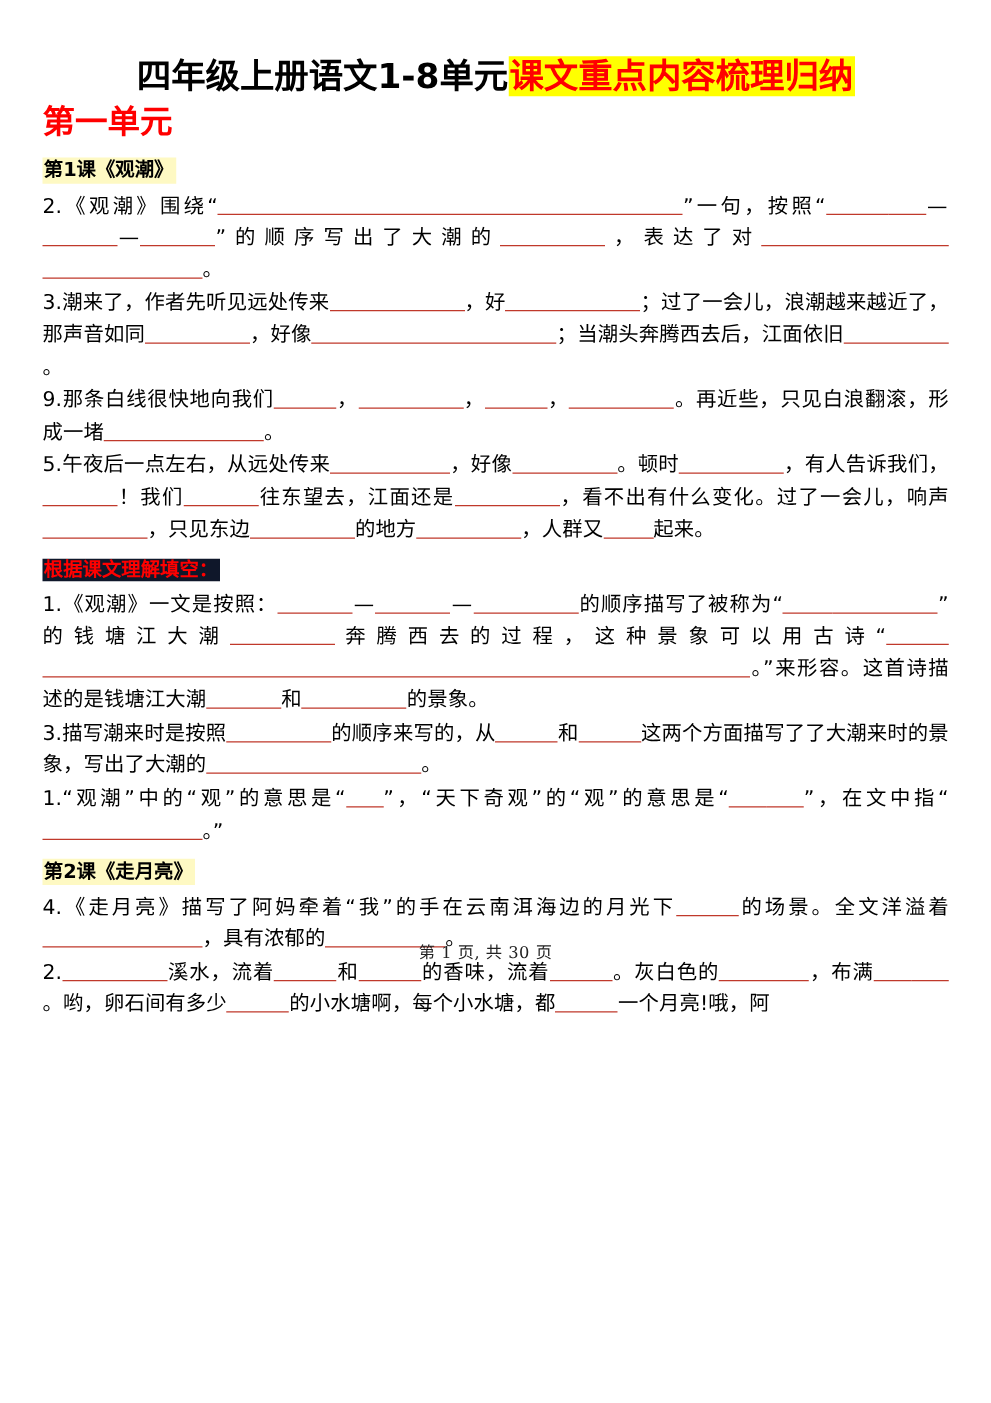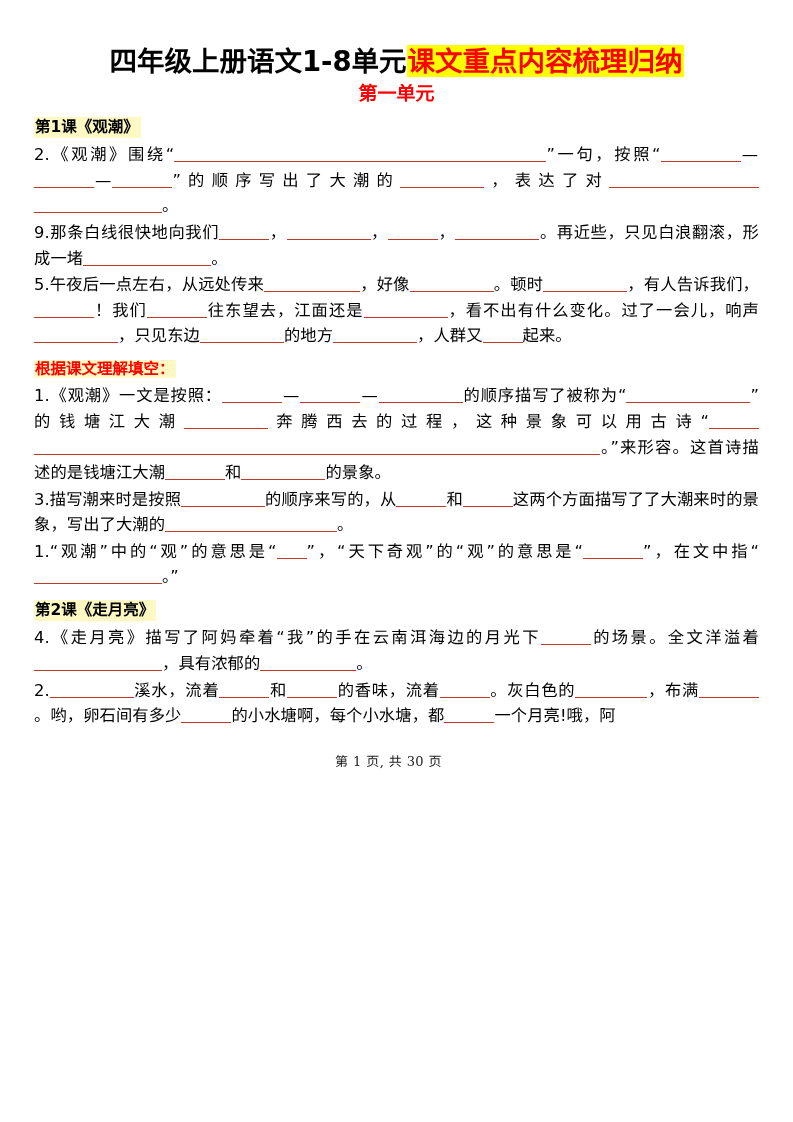--- a/index.html
+++ b/index.html
@@ -28,23 +28,23 @@
     letter-spacing:0px;
     white-space:nowrap;
   }
   .title-black{color:#000;}
   .title-hl{
     color:#ff0000;
     background:#ffff00;
     padding:0 1px;
   }
   .subtitle{
-    text-align:center;
+    text-align:left;
     font-weight:bold;
-    font-size:19px;
+    font-size:26px;
     color:#ff0000;
     line-height:1.35;
     margin-top:2px;
   }
 
   
   .lesson-head{
     font-weight:bold;
     font-size:15.5px;
     color:#000;
@@ -58,21 +58,21 @@
 
   
   .sec-head{
     font-weight:bold;
     font-size:15.5px;
     color:#ff0000;
     margin:9px 0 3px 0;
     line-height:1.45;
   }
   .sec-head span.hl{
-    background:#fef9c3;
+    background:#0f172a;
     padding:0 1px;
   }
 
   
   .q{
     font-size:16.3px;
     line-height:1.57;
     color:#000;
     text-align:justify;
     text-justify:inter-ideograph;
@@ -121,20 +121,21 @@
 <div class="page">
 
   <div class="title-line"><span class="title-black">四年级上册语文1-8单元</span><span class="title-hl">课文重点内容梳理归纳</span></div>
   <div class="subtitle">第一单元</div>
 
   <div class="lesson-head"><span class="hl">第1课《观潮》</span></div>
 
 
   <p class="q"><span>2.《观潮》围绕“</span><span class="bl w34"></span><span>”一句，按照“</span><span class="bl w5"></span><span class="bl w3"></span><span class="dash">—</span><span class="bl w6"></span><span class="dash">—</span><span class="bl w6"></span><span>”的顺序写出了大潮的</span><span class="bl w8"></span><span>，表达了对</span><span class="bl w14"></span><span class="bl w12"></span><span>。</span></p>
 
+  <p class="q"><span>3.潮来了，作者先听见远处传来</span><span class="bl w10"></span><span>，好</span><span class="bl w10"></span><span>；过了一会儿，浪潮越来越近了，那声音如同</span><span class="bl w8"></span><span>，好像</span><span class="bl w18"></span><span>；当潮头奔腾西去后，江面依旧</span><span class="bl w8"></span><span>。</span></p>
 
   <p class="q"><span>9.那条白线很快地向我们</span><span class="bl w5"></span><span>，</span><span class="bl w8"></span><span>，</span><span class="bl w5"></span><span>，</span><span class="bl w8"></span><span>。再近些，只见白浪翻滚，形成一堵</span><span class="bl w12"></span><span>。</span></p>
 
   <p class="q"><span>5.午夜后一点左右，从远处传来</span><span class="bl w9"></span><span>，好像</span><span class="bl w8"></span><span>。顿时</span><span class="bl w8"></span><span>，有人告诉我们，</span><span class="bl w6"></span><span>！我们</span><span class="bl w6"></span><span>往东望去，江面还是</span><span class="bl w8"></span><span>，看不出有什么变化。过了一会儿，响声</span><span class="bl w8"></span><span>，只见东边</span><span class="bl w8"></span><span>的地方</span><span class="bl w8"></span><span>，人群又</span><span class="bl w4"></span><span>起来。</span></p>
 
   <div class="sec-head"><span class="hl">根据课文理解填空：</span></div>
 
   <p class="q"><span>1.《观潮》一文是按照：</span><span class="bl w6"></span><span class="dash">—</span><span class="bl w6"></span><span class="dash">—</span><span class="bl w8"></span><span>的顺序描写了被称为“</span><span class="bl w4"></span><span class="bl w8"></span><span>”的钱塘江大潮</span><span class="bl w8"></span><span>奔腾西去的过程，这种景象可以用古诗“</span><span class="bl w5"></span><span class="bl w52"></span><span>。”来形容。这首诗描述的是钱塘江大潮</span><span class="bl w6"></span><span>和</span><span class="bl w8"></span><span>的景象。</span></p>
 
   <p class="q"><span>3.描写潮来时是按照</span><span class="bl w8"></span><span>的顺序来写的，从</span><span class="bl w5"></span><span>和</span><span class="bl w5"></span><span>这两个方面描写了了大潮来时的景象，写出了大潮的</span><span class="bl w16"></span><span>。</span></p>

